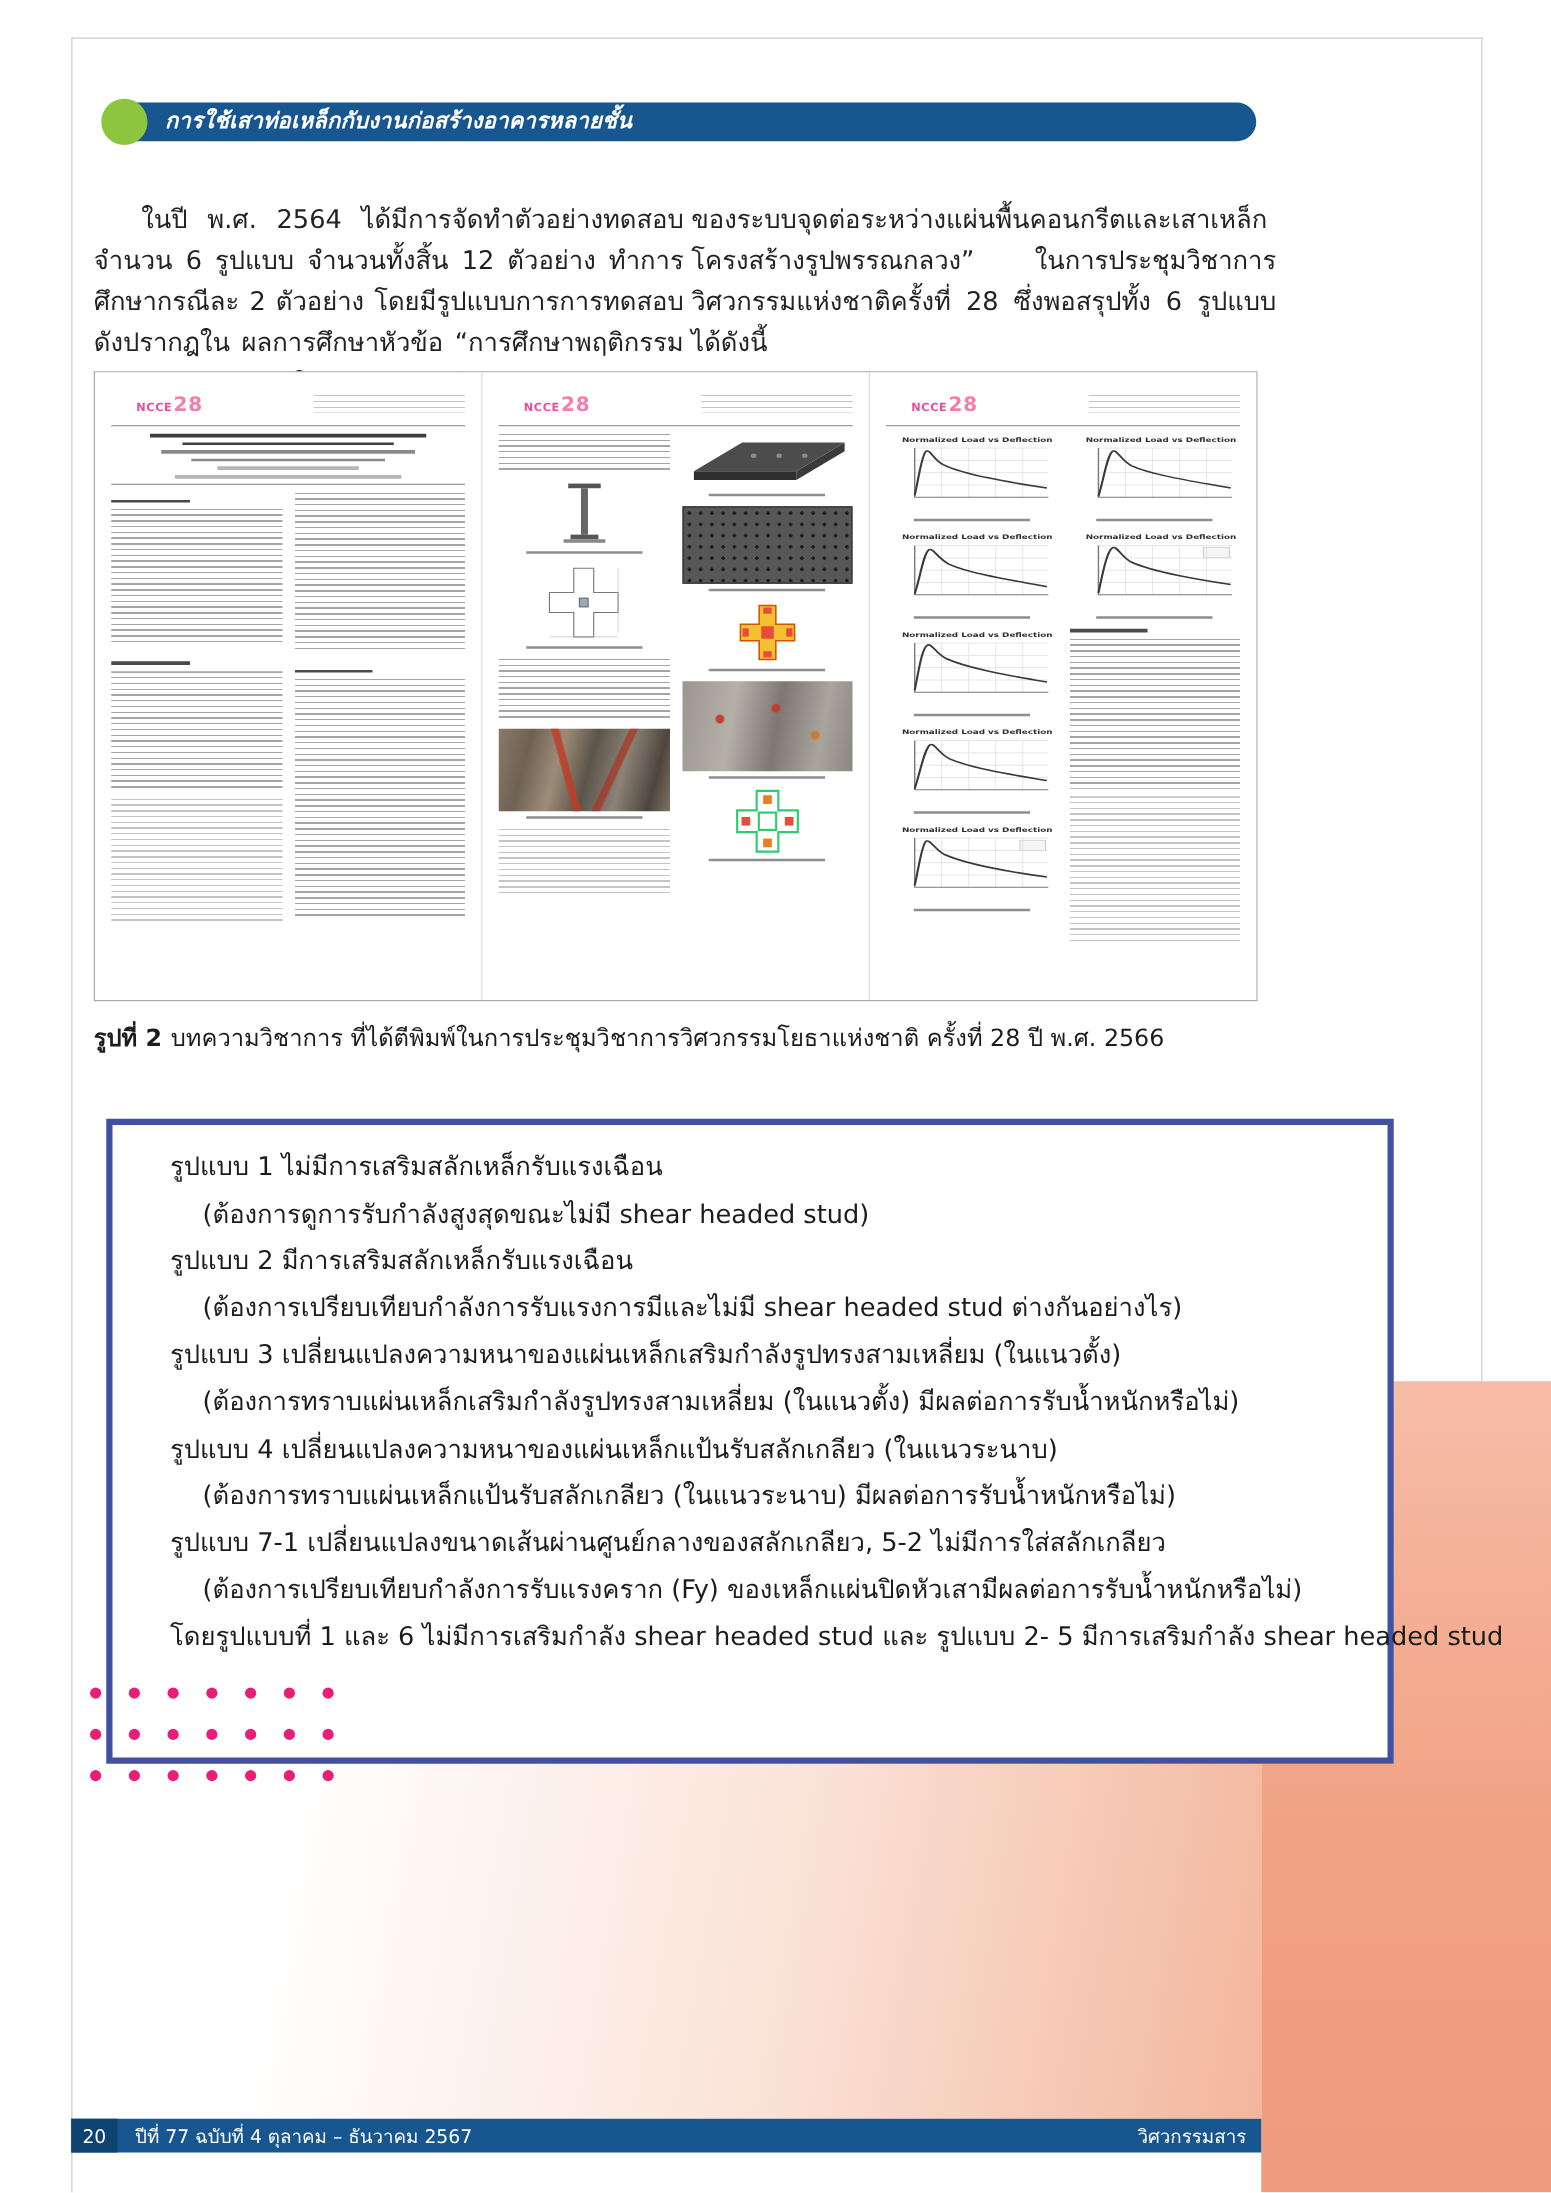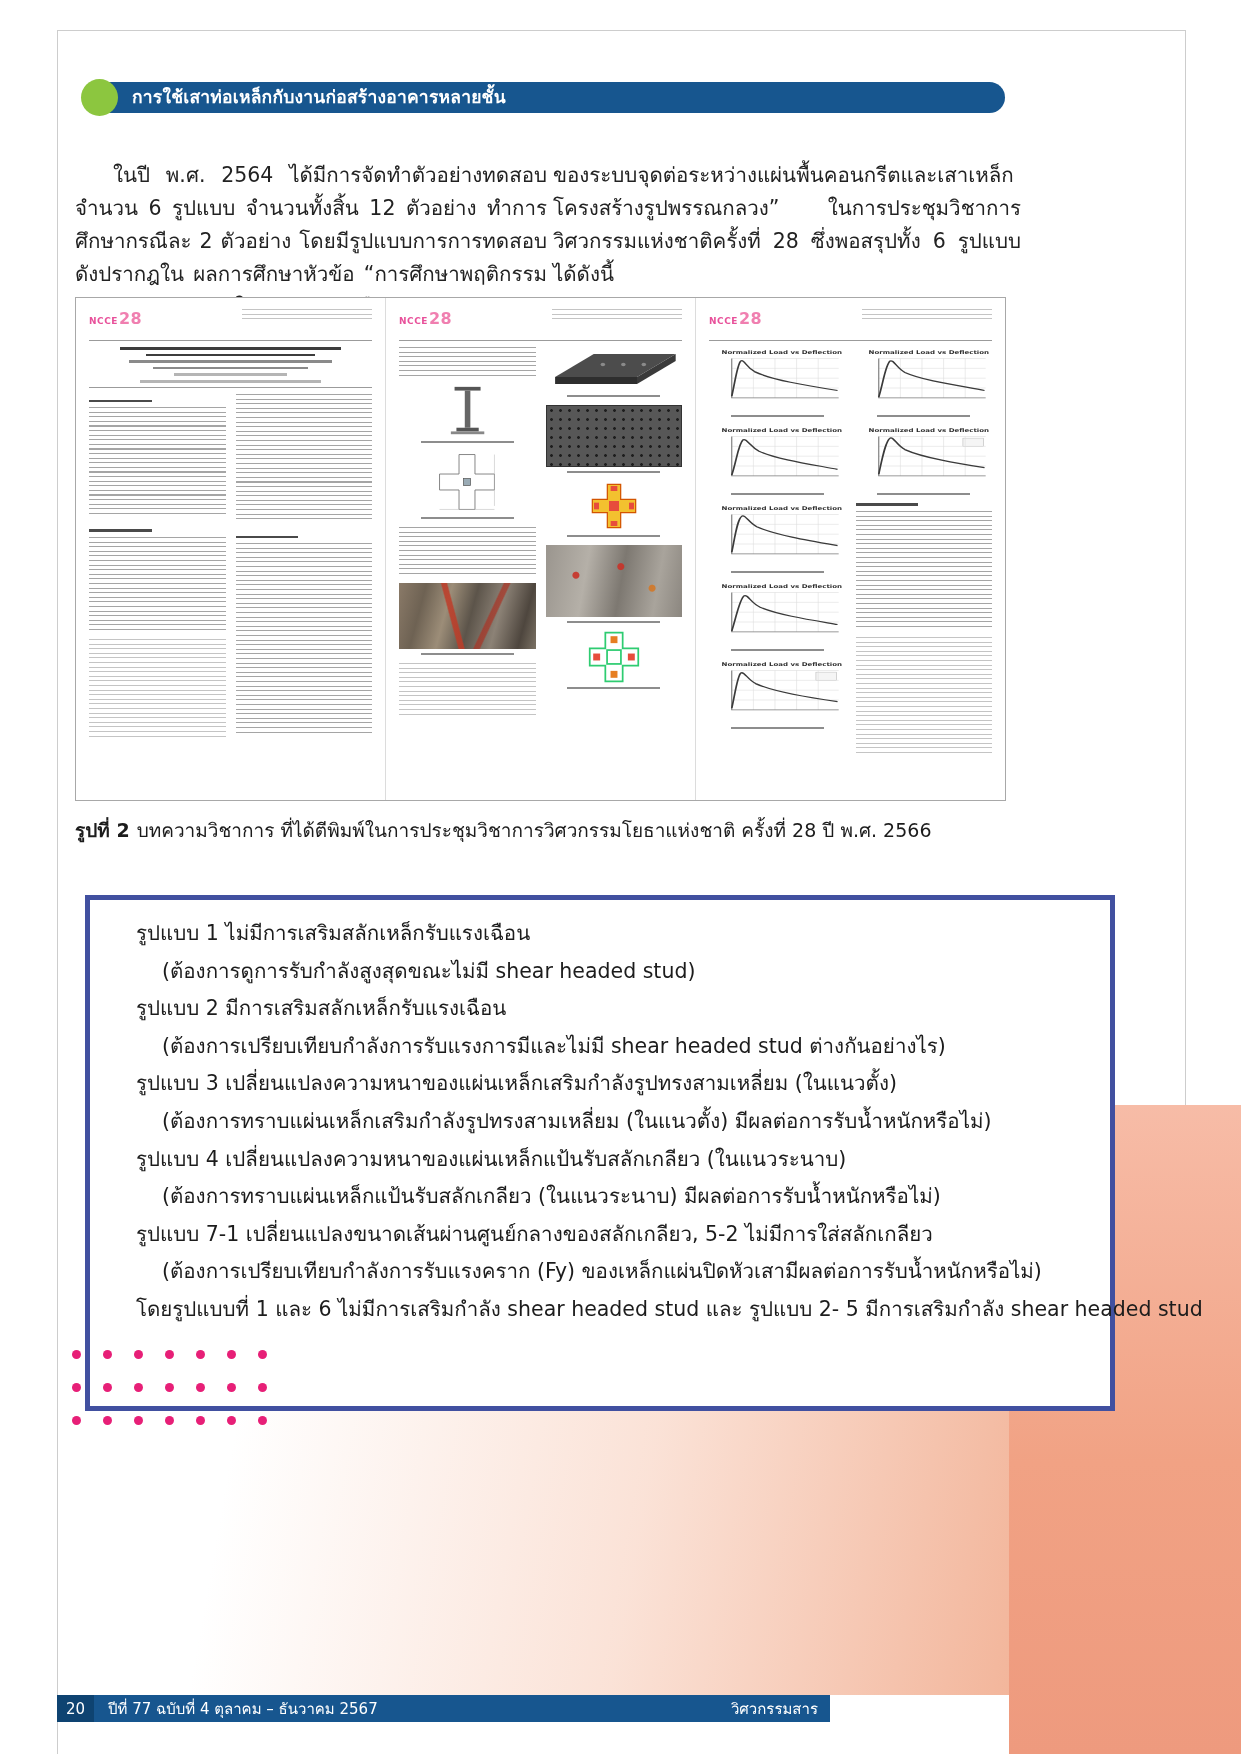--- a/index.html
+++ b/index.html
@@ -13,34 +13,34 @@
   
   .side-orange{position:absolute;left:1009px;top:1105px;width:232px;height:649px;
                background:linear-gradient(180deg,#f7bca7 0%,#f1a284 55%,#ee9a7e 100%);}
   .bottom-band{position:absolute;left:58px;top:1408px;width:951px;height:287px;
                background:linear-gradient(100deg,rgba(255,255,255,0) 18%,rgba(249,214,198,.7) 60%,rgba(242,178,150,.95) 100%);}
 
   
   .hbar{position:absolute;left:85px;top:82px;width:920px;height:31px;background:#17568f;border-radius:16px;}
   .hdot{position:absolute;left:81px;top:79px;width:37px;height:37px;border-radius:50%;background:#8cc63f;}
   .htitle{position:absolute;left:132px;top:82px;height:31px;line-height:31px;color:#fff;
-          font-weight:bold;font-size:17.5px;letter-spacing:.2px;}
+          font-weight:bold;font-size:17.5px;letter-spacing:.2px;font-style:italic;}
 
   
   .col-l{position:absolute;left:75px;top:159px;width:472px;font-size:20.5px;line-height:33px;
          text-align:justify;text-indent:38px;color:#222;}
   .col-r{position:absolute;left:553px;top:159px;width:468px;font-size:20.5px;line-height:33px;
          text-align:justify;color:#222;}
 
   
   .figbox{position:absolute;left:75px;top:297px;width:931px;height:504px;border:1px solid #a8a8a8;
           background:#fff;display:flex;box-sizing:border-box;}
   .paper{flex:1;background:#fff;padding:11px 13px;box-sizing:border-box;overflow:hidden;}
   .paper + .paper{border-left:1px solid #dcdcdc;}
-  .p-head{display:flex;justify-content:space-between;align-items:flex-start;height:28px;}
+  .p-head{display:flex;justify-content:space-between;align-items:center;height:28px;margin-left:20px;}
   .logo{white-space:nowrap;font-weight:bold;color:#e8509a;font-size:9px;letter-spacing:.5px;}
   .logo .num{font-size:16px;color:#f07fb0;margin-left:1px;}
   .meta{width:46%;height:14px;}
   .p-rule{border-top:1px solid #9b9b9b;margin:3px 0 6px;}
   .fake{background-image:repeating-linear-gradient(to bottom,#a5a5a5 0,#a5a5a5 1.1px,transparent 1.1px,transparent 4.6px);}
   .fake.light{background-image:repeating-linear-gradient(to bottom,#c4c4c4 0,#c4c4c4 1px,transparent 1px,transparent 4.6px);}
   .tbar{height:2.6px;background:#8a8a8a;margin:4px auto;}
   .tbar.dark{background:#3d3d3d;}
   .tbar.light{background:#b5b5b5;}
   .w40{width:40%;} .w55{width:55%;} .w60{width:60%;} .w64{width:64%;} .w72{width:72%;} .w78{width:78%;}
@@ -79,21 +79,21 @@
   .infobox{position:absolute;left:85px;top:895px;width:1030px;height:516px;box-sizing:border-box;
            border:5px solid #4150a0;background:#fff;padding:15px 18px 0 17px;}
   .infobox .line{font-size:20.5px;line-height:37.6px;white-space:nowrap;color:#1c1c1c;margin-left:29px;}
   .infobox .line.indent{padding-left:26px;}
 
   
   .dots{position:absolute;left:72px;top:1350px;display:grid;grid-template-columns:repeat(7,31px);grid-auto-rows:33px;}
   .dot{width:9px;height:9px;border-radius:50%;background:#e71f77;}
 
   
-  .footer{position:absolute;left:57px;top:1695px;width:773px;height:27px;background:#17568f;
+  .footer{position:absolute;left:57px;top:1695px;width:952px;height:27px;background:#17568f;
           display:flex;align-items:center;color:#fff;font-size:15px;}
   .pagenum{width:37px;height:27px;background:#0e4371;display:flex;align-items:center;justify-content:center;}
   .issue{margin-left:14px;flex:1;}
   .journal{margin-right:12px;}
 </style>
 </head>
 <body>
 
 <div class="page">
 

